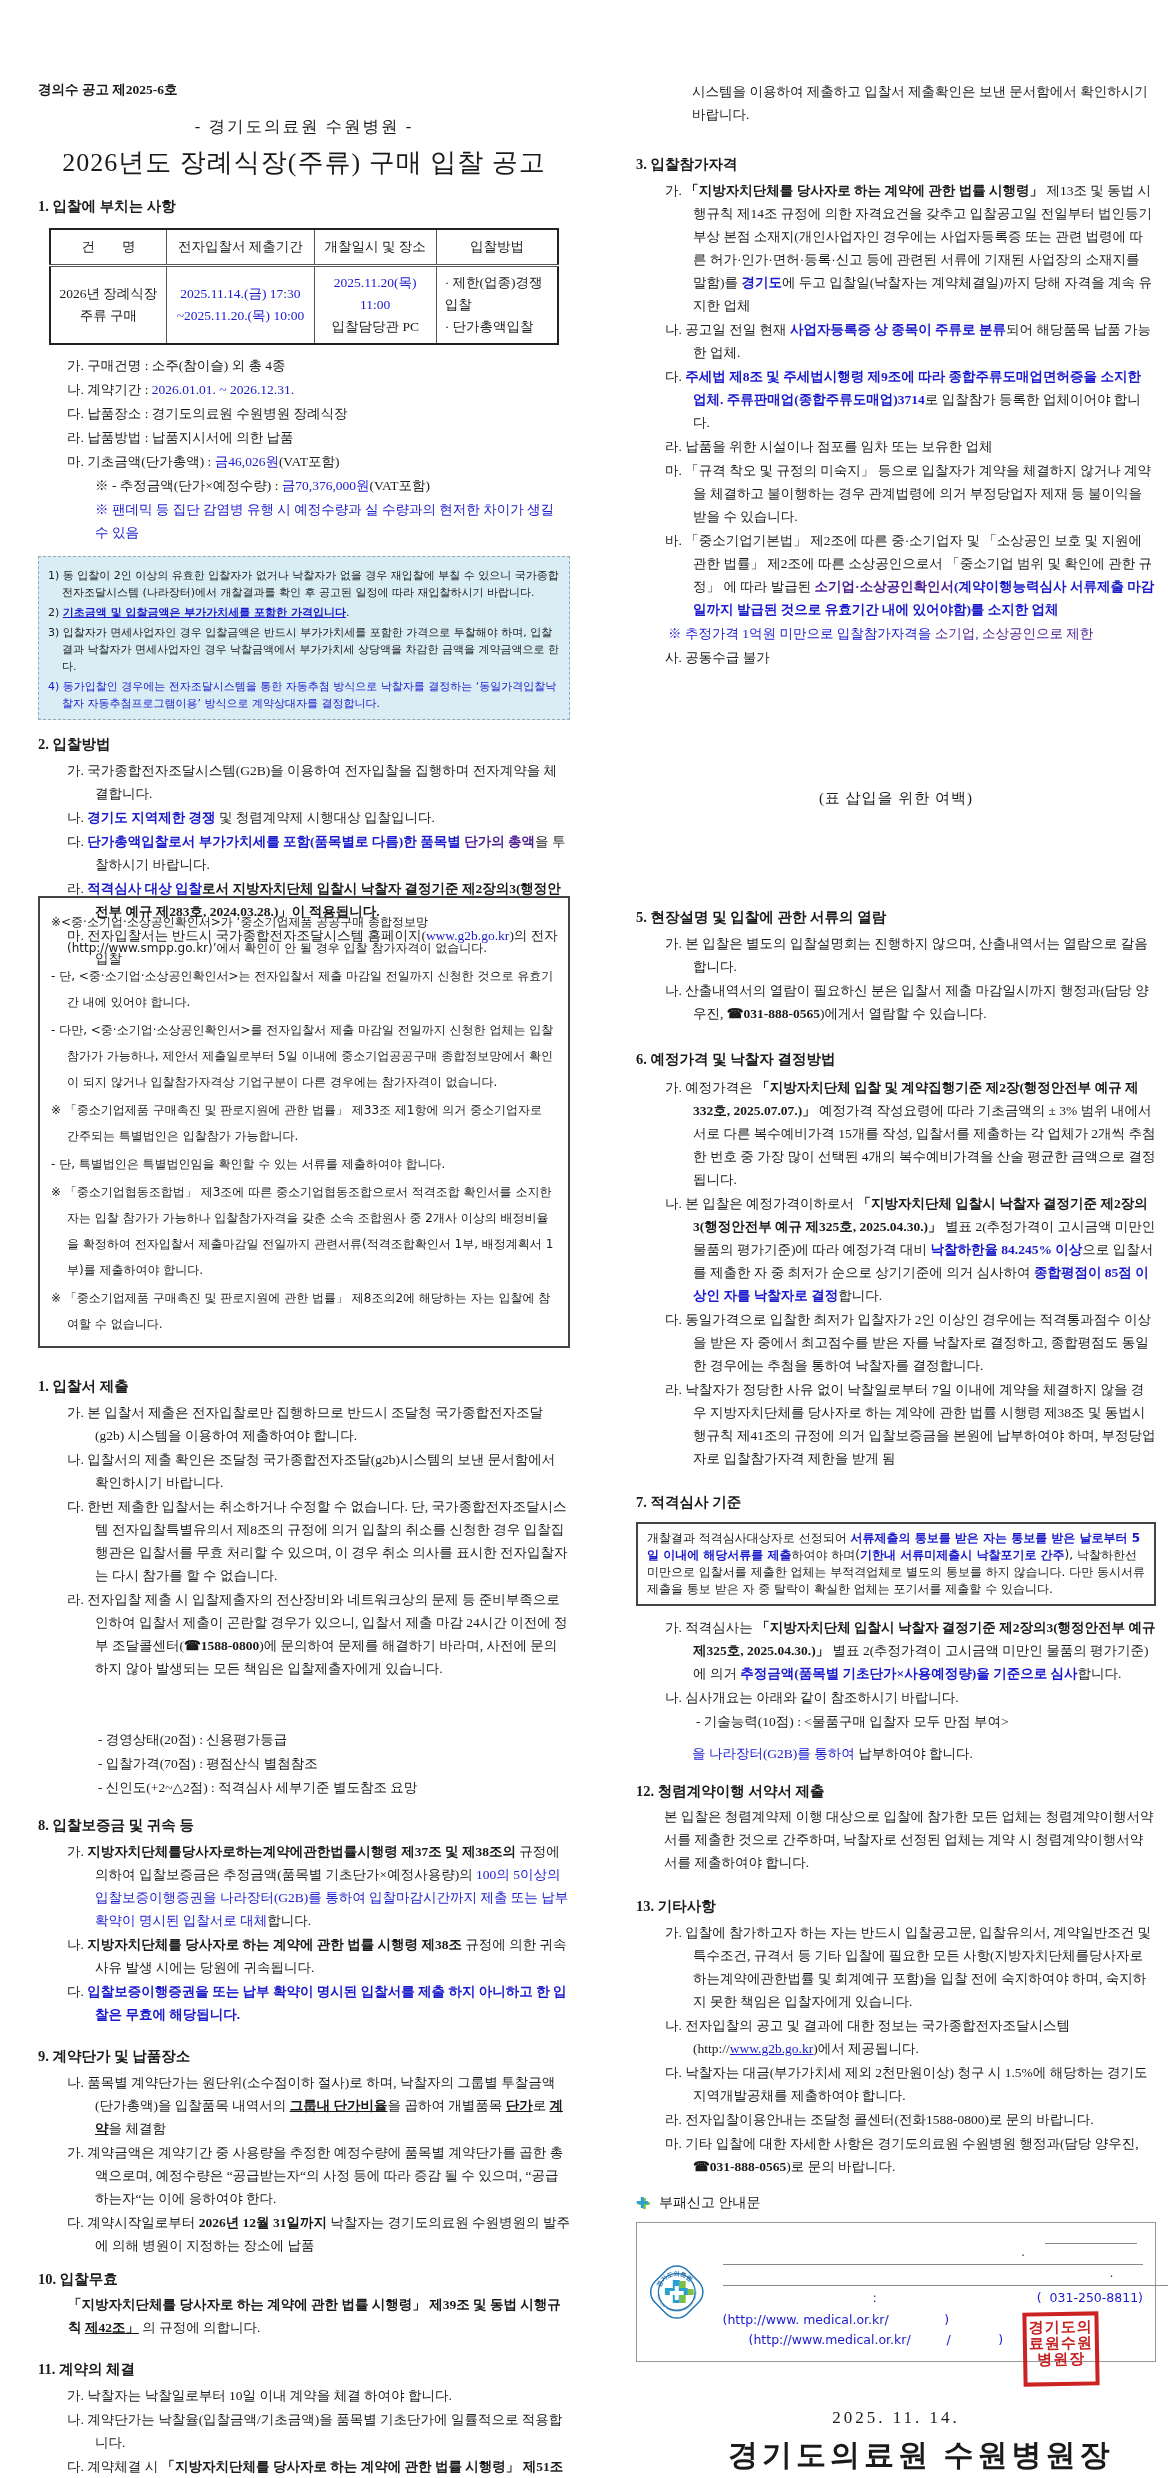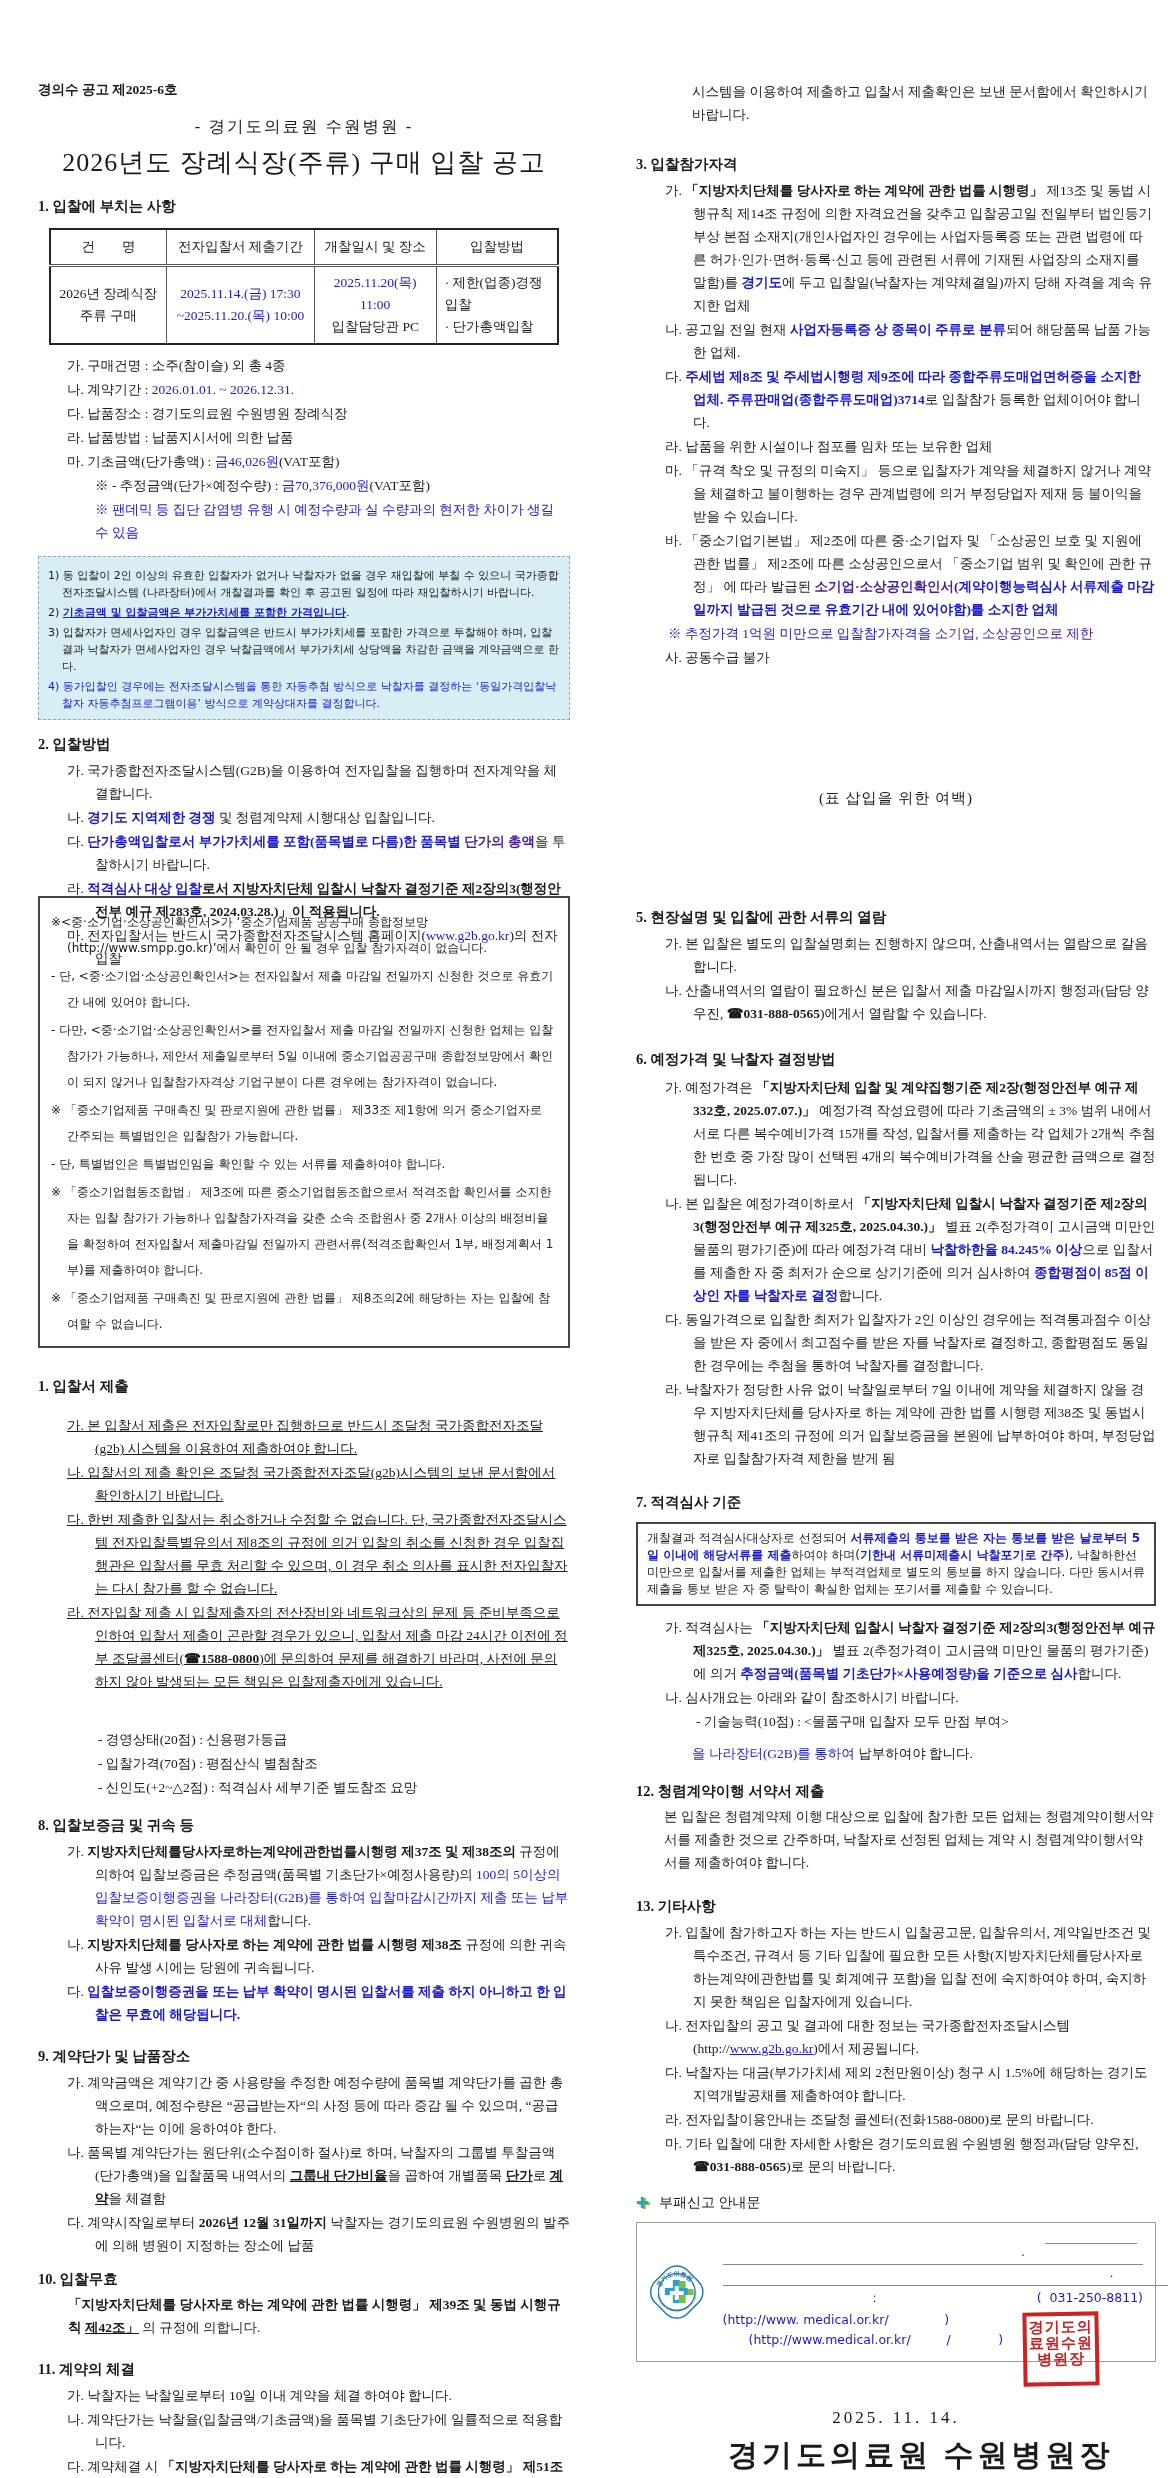--- a/index.html
+++ b/index.html
@@ -127,21 +127,21 @@
     <div class="notebox">
       <p>※&lt;중·소기업·소상공인확인서&gt;가 ‘중소기업제품 공공구매 종합정보망(http://www.smpp.go.kr)’에서 확인이 안 될 경우 입찰 참가자격이 없습니다.</p>
       <p>- 단, &lt;중·소기업·소상공인확인서&gt;는 전자입찰서 제출 마감일 전일까지 신청한 것으로 유효기간 내에 있어야 합니다.</p>
       <p>- 다만, &lt;중·소기업·소상공인확인서&gt;를 전자입찰서 제출 마감일 전일까지 신청한 업체는 입찰 참가가 가능하나, 제안서 제출일로부터 5일 이내에 중소기업공공구매 종합정보망에서 확인이 되지 않거나 입찰참가자격상 기업구분이 다른 경우에는 참가자격이 없습니다.</p>
       <p>※ 「중소기업제품 구매촉진 및 판로지원에 관한 법률」 제33조 제1항에 의거 중소기업자로 간주되는 특별법인은 입찰참가 가능합니다.</p>
       <p>- 단, 특별법인은 특별법인임을 확인할 수 있는 서류를 제출하여야 합니다.</p>
       <p>※ 「중소기업협동조합법」 제3조에 따른 중소기업협동조합으로서 적격조합 확인서를 소지한 자는 입찰 참가가 가능하나 입찰참가자격을 갖춘 소속 조합원사 중 2개사 이상의 배정비율을 확정하여 전자입찰서 제출마감일 전일까지 관련서류(적격조합확인서 1부, 배정계획서 1부)를 제출하여야 합니다.</p>
       <p>※ 「중소기업제품 구매촉진 및 판로지원에 관한 법률」 제8조의2에 해당하는 자는 입찰에 참여할 수 없습니다.</p>
     </div>
     <p class="sec" style="margin-top:26px;">1. 입찰서 제출</p>
-    <div style="margin-top:16px;text-decoration:underline;">
+    <div style="margin-top:3px;">
       <p class="it">가. 본 입찰서 제출은 전자입찰로만 집행하므로 반드시 조달청 국가종합전자조달(g2b) 시스템을 이용하여 제출하여야 합니다.</p>
       <p class="it">나. 입찰서의 제출 확인은 조달청 국가종합전자조달(g2b)시스템의 보낸 문서함에서 확인하시기 바랍니다.</p>
       <p class="it">다. 한번 제출한 입찰서는 취소하거나 수정할 수 없습니다. 단, 국가종합전자조달시스템 전자입찰특별유의서 제8조의 규정에 의거 입찰의 취소를 신청한 경우 입찰집행관은 입찰서를 무효 처리할 수 있으며, 이 경우 취소 의사를 표시한 전자입찰자는 다시 참가를 할 수 없습니다.</p>
       <p class="it"><span>라. 전자입찰 제출 시 입찰제출자의 전산장비와 네트워크상의 문제 등 준비부족으로 인하여 입찰서 제출이 곤란할 경우가 있으니, 입찰서 제출 마감 24시간 이전에 정부 조달콜센터(</span><span class="b">☎1588-0800</span><span>)에 문의하여 문제를 해결하기 바라며, 사전에 문의하지 않아 발생되는 모든 책임은 입찰제출자에게 있습니다.</span></p>
     </div>
   </div>
 
   <div class="page" style="left:636px;top:905px;width:520px;">
     <p class="sec">5. 현장설명 및 입찰에 관한 서류의 열람</p>
     <div style="margin-top:3px;">
@@ -171,22 +171,22 @@
     <p class="dash">- 입찰가격(70점) : 평점산식 별첨참조</p>
     <p class="dash">- 신인도(+2~△2점) : 적격심사 세부기준 별도참조 요망</p>
     <p class="sec" style="margin-top:14px;">8. 입찰보증금 및 귀속 등</p>
     <div style="margin-top:3px;">
       <p class="it"><span>가. </span><span class="b">지방자치단체를당사자로하는계약에관한법률시행령 제37조 및 제38조의</span><span> 규정에 의하여 입찰보증금은 추정금액(품목별 기초단가×예정사용량)의 </span><span class="bl">100의 5이상의 입찰보증이행증권을 나라장터(G2B)를 통하여 입찰마감시간까지 제출 또는 납부 확약이 명시된 입찰서로 대체</span><span>합니다.</span></p>
       <p class="it"><span>나. </span><span class="b">지방자치단체를 당사자로 하는 계약에 관한 법률 시행령 제38조</span><span> 규정에 의한 귀속  사유 발생 시에는 당원에 귀속됩니다.</span></p>
       <p class="it"><span>다. </span><span class="bl b">입찰보증이행증권을 또는 납부 확약이 명시된 입찰서를 제출 하지 아니하고 한 입찰은 무효에 해당됩니다.</span></p>
     </div>
     <p class="sec" style="margin-top:18px;">9. 계약단가 및 납품장소</p>
     <div style="margin-top:3px;">
+      <p class="it"><span>나. 품목별 계약단가는 원단위(소수점이하 절사)로 하며, 낙찰자의 그룹별 투찰금액 (단가총액)을 입찰품목 내역서의 </span><span class="b u">그룹내 단가비율</span><span>을 곱하여 개별품목 </span><span class="b u">단가</span><span>로 </span><span class="b u">계약</span><span>을 체결함</span></p>
       <p class="it">가. 계약금액은 계약기간 중 사용량을 추정한 예정수량에 품목별 계약단가를 곱한 총액으로며, 예정수량은 “공급받는자“의 사정 등에 따라 증감 될 수 있으며, “공급하는자“는 이에 응하여야 한다.</p>
-      <p class="it"><span>나. 품목별 계약단가는 원단위(소수점이하 절사)로 하며, 낙찰자의 그룹별 투찰금액 (단가총액)을 입찰품목 내역서의 </span><span class="b u">그룹내 단가비율</span><span>을 곱하여 개별품목 </span><span class="b u">단가</span><span>로 </span><span class="b u">계약</span><span>을 체결함</span></p>
       <p class="it"><span>다. 계약시작일로부터 </span><span class="b">2026년 12월 31일까지</span><span> 낙찰자는 경기도의료원 수원병원의 발주에 의해 병원이 지정하는 장소에 납품</span></p>
     </div>
     <p class="sec" style="margin-top:10px;">10. 입찰무효</p>
     <p style="padding-left:30px;margin-top:2px;"><span class="b">「지방자치단체를 당사자로 하는 계약에 관한 법률 시행령」 제39조 및 동법 시행규칙 </span><span class="b u">제42조」</span><span> 의 규정에 의합니다.</span></p>
     <p class="sec" style="margin-top:18px;">11. 계약의 체결</p>
     <div style="margin-top:3px;">
       <p class="it">가. 낙찰자는 낙찰일로부터 10일 이내 계약을 체결 하여야 합니다.</p>
       <p class="it">나. 계약단가는 낙찰율(입찰금액/기초금액)을 품목별 기초단가에 일률적으로 적용합니다.</p>
       <p class="it"><span>다. 계약체결 시 </span><span class="b">「지방자치단체를 당사자로 하는 계약에 관한 법률 시행령」 제51조</span></p>
     </div>

